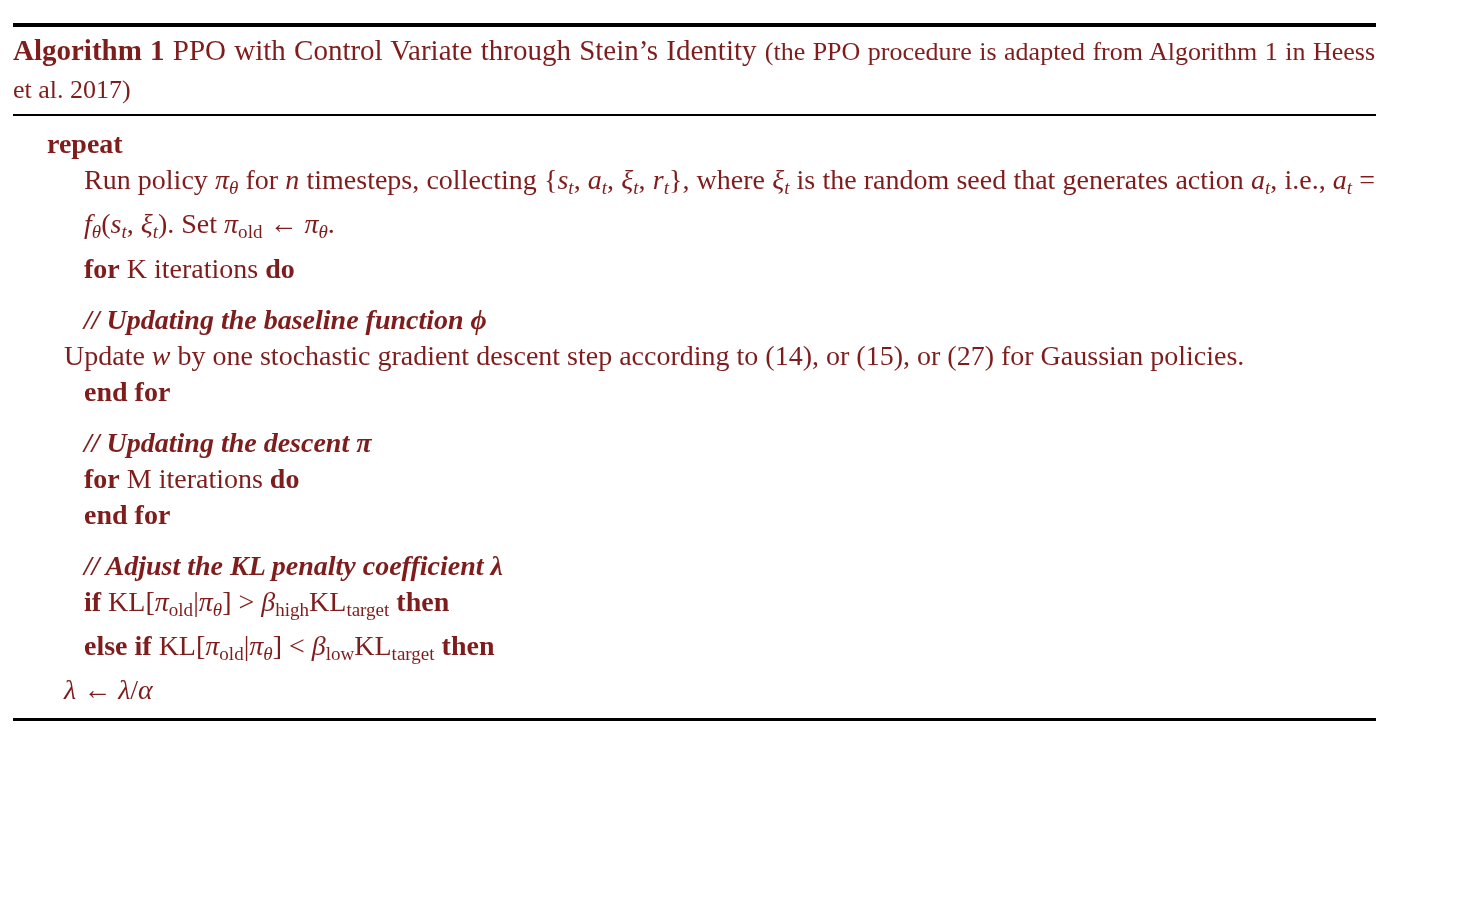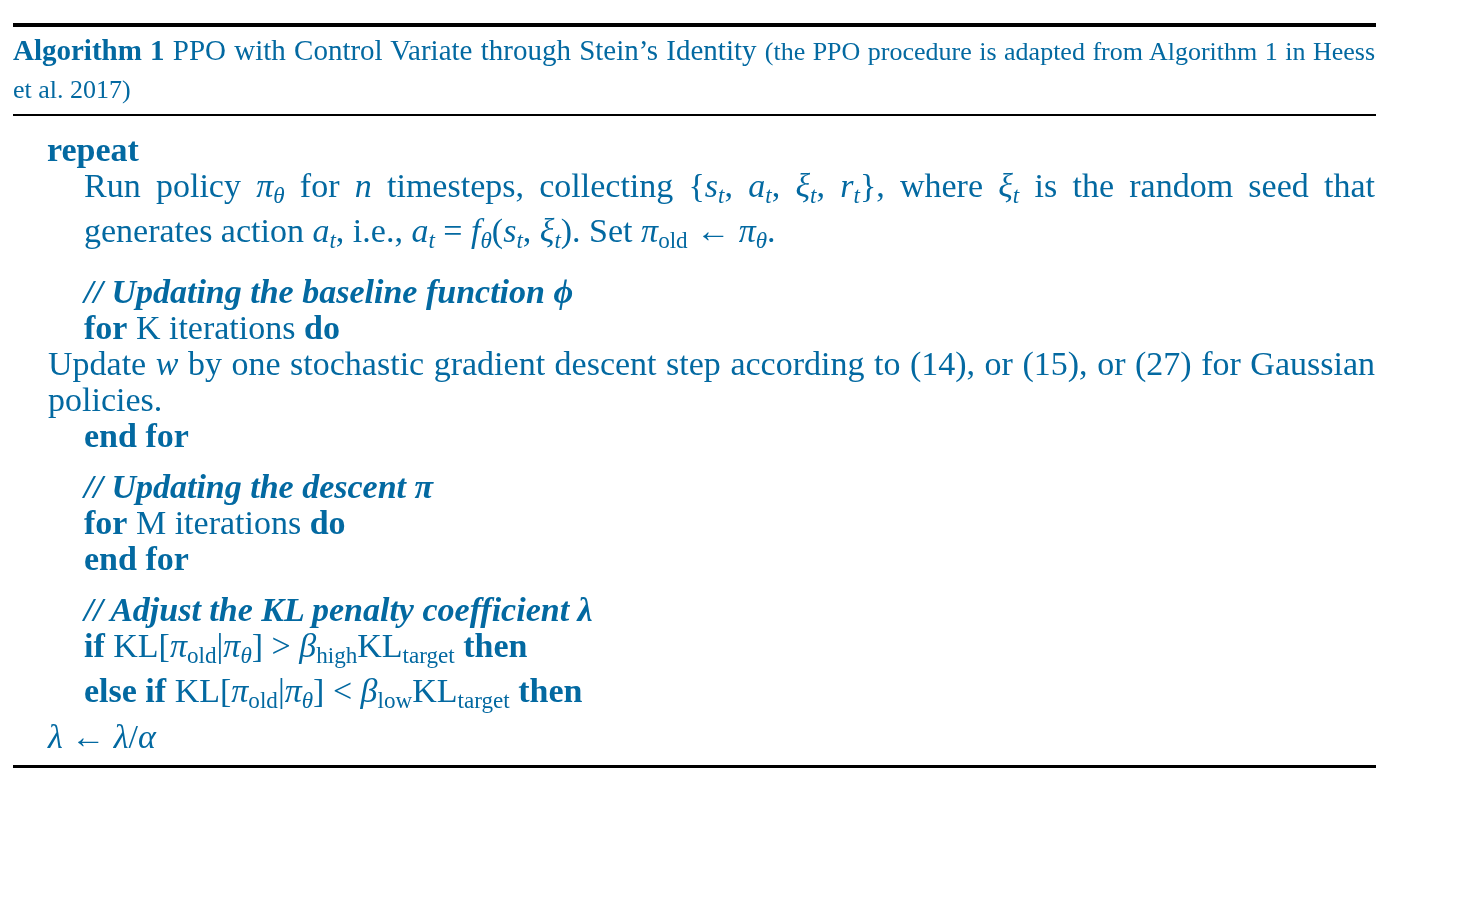--- a/index.html
+++ b/index.html
@@ -5,21 +5,21 @@
   html, body {
     margin: 0;
     padding: 0;
     background: #ffffff;
   }
   .page {
     position: relative;
     width: 1389px;
     height: 918px;
     background: #ffffff;
-    color: #0369a1;
+    color: #7f1d1d;
     font-family: "Liberation Serif", "DejaVu Serif", serif;
     overflow: hidden;
   }
   .rule {
     background: #000000;
     margin-left: 13px;
     margin-right: 13px;
   }
   .rule-top    { height: 4px; margin-top: 23px; }
   .rule-mid    { height: 2px; margin-top: 4px; }
@@ -28,30 +28,30 @@
   .title {
     padding: 5px 14px 2px 13px;
     font-size: 29px;
     line-height: 37px;
     text-align: justify;
   }
   .t-label { font-weight: bold; }
   .t-note  { font-size: 26px; }
 
   .algo-body {
-    padding: 16px 14px 0 0;
-    font-size: 34px;
+    padding: 10px 14px 0 0;
+    font-size: 28px;
     line-height: 36px;
   }
   .line { text-align: left; }
   .line.justify { text-align: justify; }
   .line.gap { margin-top: 15px; }
   .indent-0 { margin-left: 47px; }
   .indent-1 { margin-left: 84px; }
-  .indent-2 { margin-left: 48px; }
+  .indent-2 { margin-left: 64px; }
 
   .s-rm  { }
   .s-b   { font-weight: bold; }
   .s-it  { font-style: italic; }
   .s-bi  { font-weight: bold; font-style: italic; }
   .s-sub  { font-size: 0.68em; vertical-align: -0.28em; }
   .s-subi { font-size: 0.68em; vertical-align: -0.28em; font-style: italic; }
 </style>
 </head>
 <body>
@@ -63,22 +63,22 @@
     <span class="t-label">Algorithm 1</span>
     <span class="t-main">PPO with Control Variate through Stein’s Identity</span>
     <span class="t-note">(the PPO procedure is adapted from Algorithm 1 in Heess et al. 2017)</span>
   </div>
 
   <div class="rule rule-mid"></div>
 
   <div class="algo-body">
       <div class="line indent-0"><span class="s-b">repeat</span></div>
       <div class="line indent-1 justify"><span class="s-rm">Run policy </span><span class="s-it">π</span><span class="s-subi">θ</span><span class="s-rm"> for </span><span class="s-it">n</span><span class="s-rm"> timesteps, collecting {</span><span class="s-it">s</span><span class="s-subi">t</span><span class="s-rm">, </span><span class="s-it">a</span><span class="s-subi">t</span><span class="s-rm">, </span><span class="s-it">ξ</span><span class="s-subi">t</span><span class="s-rm">, </span><span class="s-it">r</span><span class="s-subi">t</span><span class="s-rm">}, where </span><span class="s-it">ξ</span><span class="s-subi">t</span><span class="s-rm"> is the random seed that generates action </span><span class="s-it">a</span><span class="s-subi">t</span><span class="s-rm">, i.e., </span><span class="s-it">a</span><span class="s-subi">t</span><span class="s-rm"> = </span><span class="s-it">f</span><span class="s-subi">θ</span><span class="s-rm">(</span><span class="s-it">s</span><span class="s-subi">t</span><span class="s-rm">, </span><span class="s-it">ξ</span><span class="s-subi">t</span><span class="s-rm">). Set </span><span class="s-it">π</span><span class="s-sub">old</span><span class="s-rm"> ← </span><span class="s-it">π</span><span class="s-subi">θ</span><span class="s-rm">.</span></div>
+      <div class="line indent-1"><span class="s-b">for</span><span class="s-rm"> K iterations </span><span class="s-b">do</span></div>
       <div class="line indent-1 gap"><span class="s-bi">// Updating the baseline function </span><span class="s-bi">ϕ</span></div>
-      <div class="line indent-1"><span class="s-b">for</span><span class="s-rm"> K iterations </span><span class="s-b">do</span></div>
       <div class="line indent-2 justify"><span class="s-rm">Update </span><span class="s-it">w</span><span class="s-rm"> by one stochastic gradient descent step according to (14), or (15), or (27) for Gaussian policies.</span></div>
       <div class="line indent-1"><span class="s-b">end for</span></div>
       <div class="line indent-1 gap"><span class="s-bi">// Updating the descent </span><span class="s-bi">π</span></div>
       <div class="line indent-1"><span class="s-b">for</span><span class="s-rm"> M iterations </span><span class="s-b">do</span></div>
       <div class="line indent-1"><span class="s-b">end for</span></div>
       <div class="line indent-1 gap"><span class="s-bi">// Adjust the KL penalty coefficient </span><span class="s-bi">λ</span></div>
       <div class="line indent-1"><span class="s-b">if </span><span class="s-rm">KL[</span><span class="s-it">π</span><span class="s-sub">old</span><span class="s-rm">|</span><span class="s-it">π</span><span class="s-subi">θ</span><span class="s-rm">] &gt; </span><span class="s-it">β</span><span class="s-sub">high</span><span class="s-rm">KL</span><span class="s-sub">target</span><span class="s-rm"> </span><span class="s-b">then</span></div>
       <div class="line indent-1"><span class="s-b">else if </span><span class="s-rm">KL[</span><span class="s-it">π</span><span class="s-sub">old</span><span class="s-rm">|</span><span class="s-it">π</span><span class="s-subi">θ</span><span class="s-rm">] &lt; </span><span class="s-it">β</span><span class="s-sub">low</span><span class="s-rm">KL</span><span class="s-sub">target</span><span class="s-rm"> </span><span class="s-b">then</span></div>
       <div class="line indent-2"><span class="s-it">λ</span><span class="s-rm"> ← </span><span class="s-it">λ</span><span class="s-rm">/</span><span class="s-it">α</span></div>
     </div>

